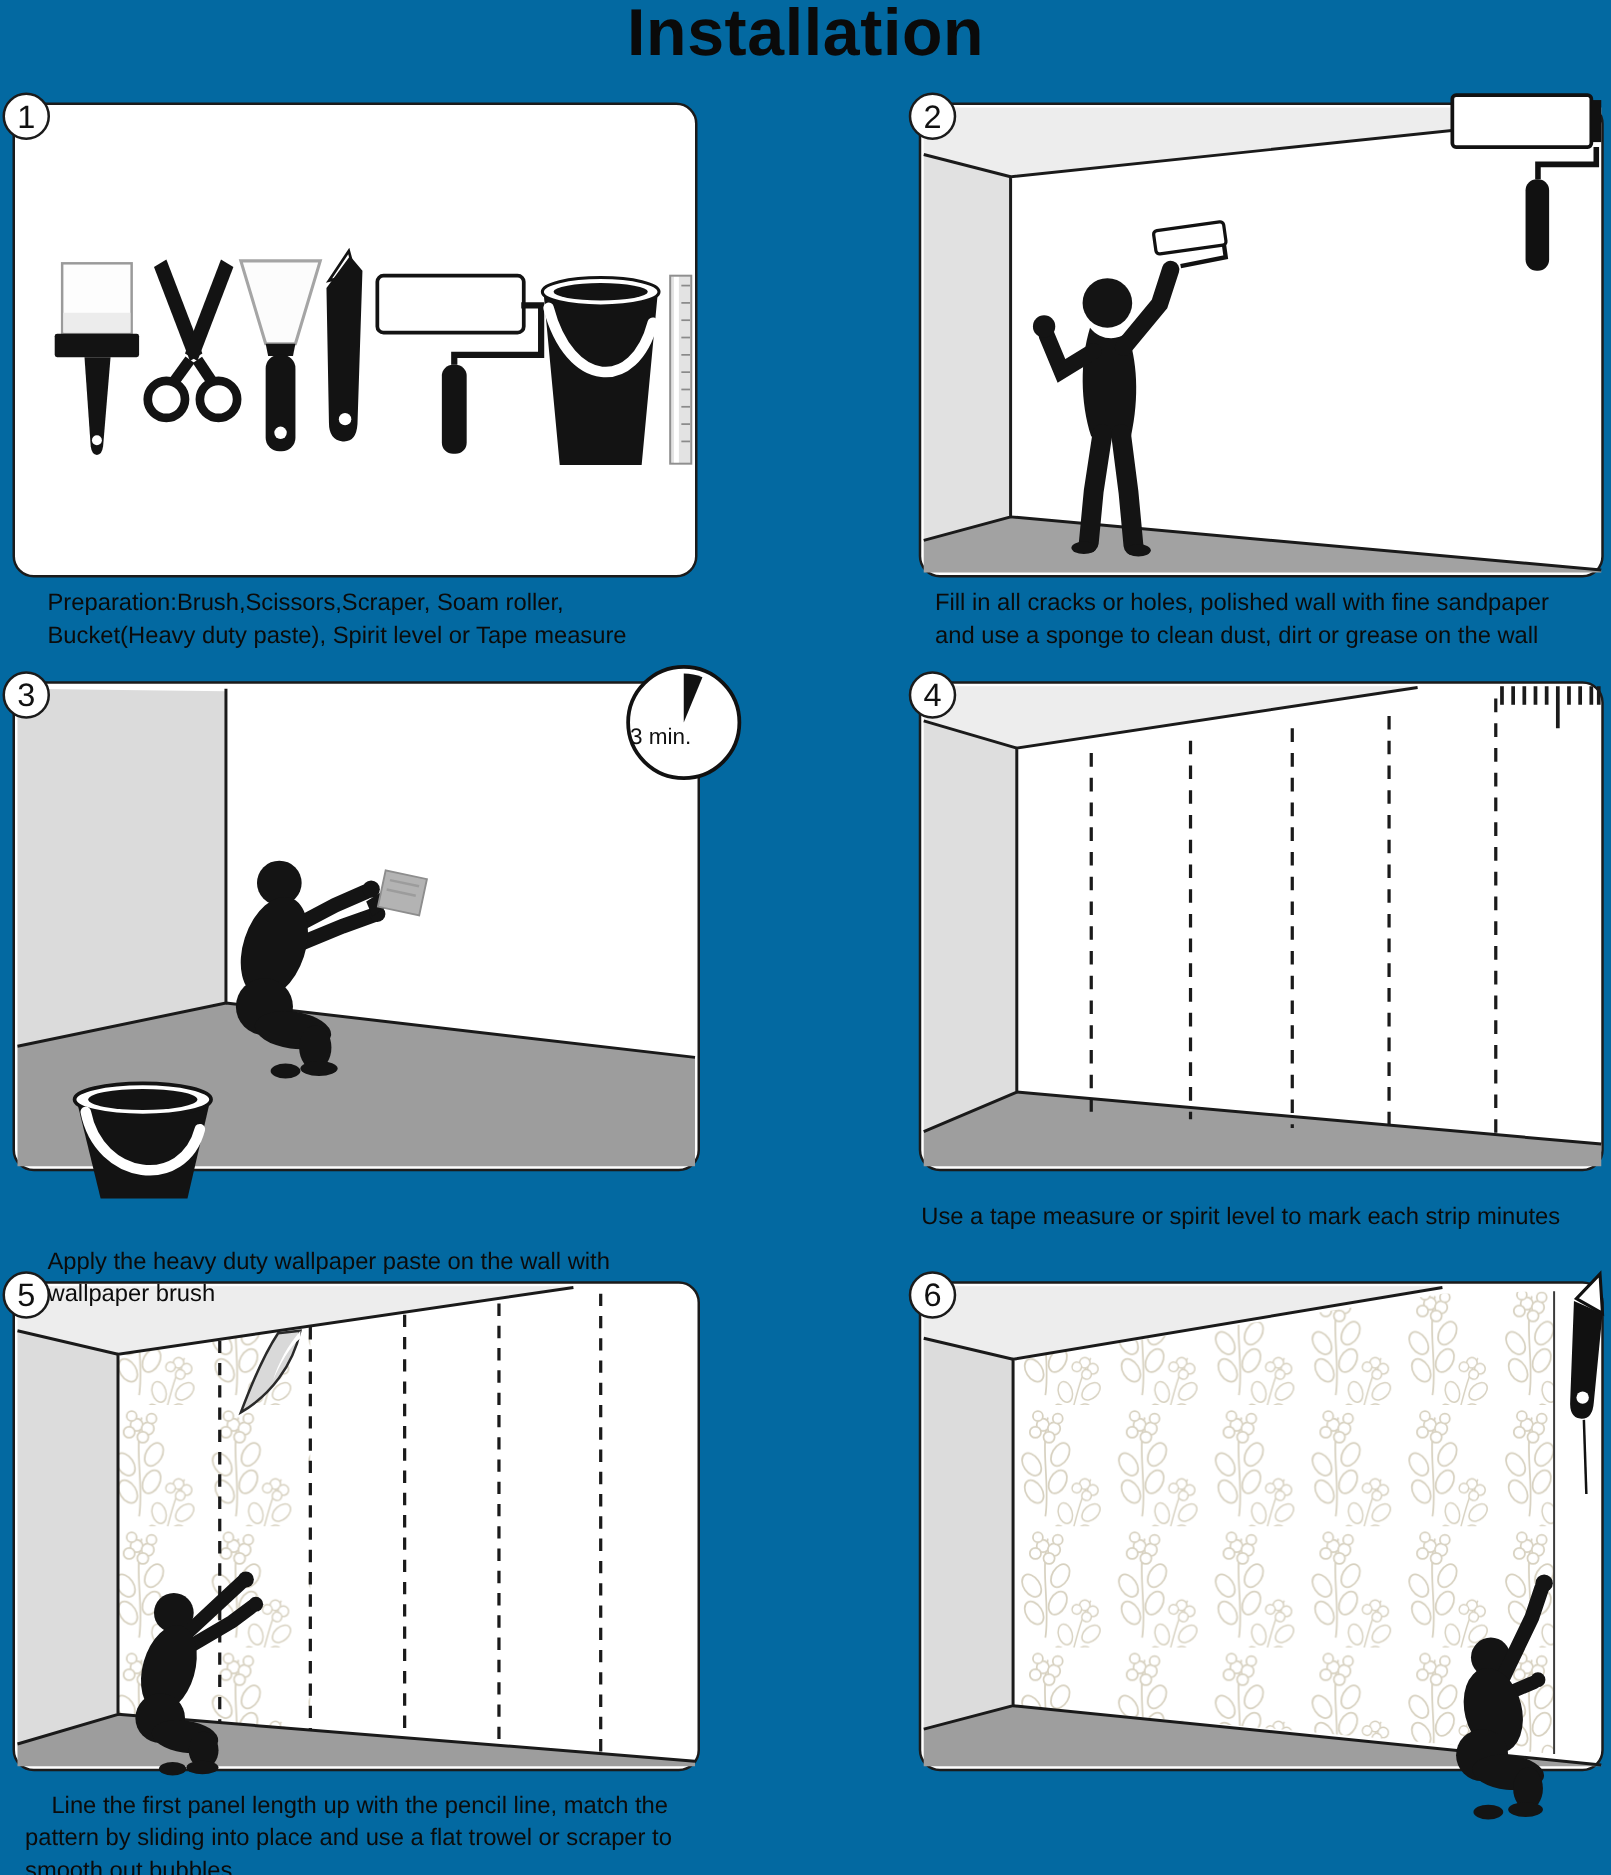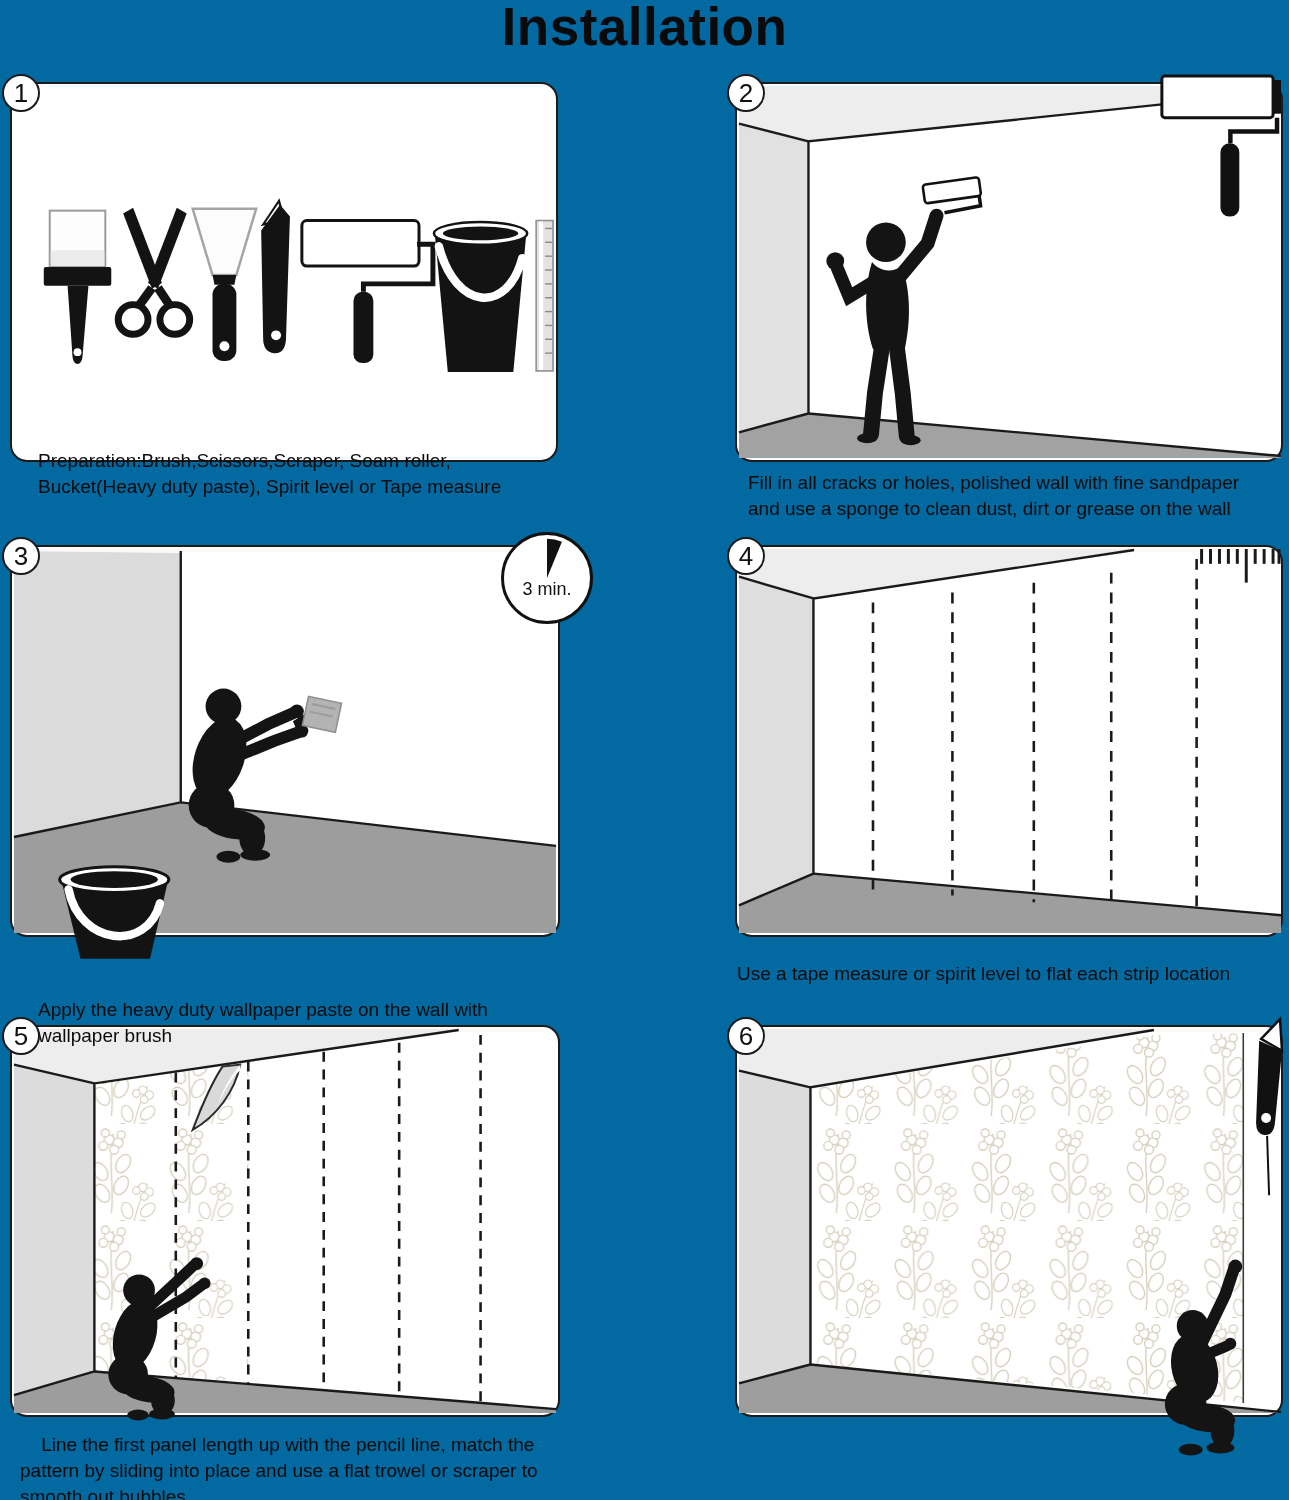--- a/index.html
+++ b/index.html
@@ -10,21 +10,21 @@
   .panel{position:absolute;background:#fff;border:2.6px solid #1b1b1b;border-radius:17px;
          box-sizing:border-box;}
   .panel svg.scene{position:absolute;left:0;top:0;width:100%;height:100%;overflow:visible;}
   .badge{position:absolute;left:-10px;top:-10px;width:38px;height:38px;border-radius:50%;
          background:#fff;border:2.6px solid #1b1b1b;display:flex;align-items:center;
          justify-content:center;font-size:26px;color:#111;z-index:6;box-sizing:border-box;}
   .cap{position:absolute;margin:0;font-size:19px;line-height:1.36;white-space:pre-wrap;color:#0b0b0b;}
   .clock{position:absolute;left:489px;top:-15px;width:92px;height:92px;border-radius:50%;
          background:#fff;border:3px solid #111;box-sizing:border-box;z-index:7;}
   .clock svg{position:absolute;left:0;top:0;width:100%;height:100%;overflow:visible;}
-  .clock .t{position:absolute;left:0;top:44px;width:100%;text-align:center;
+  .clock .t{position:absolute;left:0;top:44px;width:100%;
          font-size:18px;color:#111;}
 </style>
 </head>
 <body>
 
 <div class="stage">
 
   <h1 class="title">Installation</h1>
 
   <section class="panel" style="left:10px;top:82px;width:548px;height:380px">
@@ -346,24 +346,24 @@
         <ellipse cx="461" cy="345" rx="23" ry="35" transform="rotate(-14 461 345)" stroke="none"></ellipse>
         <circle cx="452" cy="381" r="21" stroke="none"></circle>
         <ellipse cx="473" cy="395" rx="29" ry="14" transform="rotate(6 473 395)" stroke="none"></ellipse>
         <ellipse cx="489" cy="408" rx="12" ry="17" stroke="none"></ellipse>
         <ellipse cx="487" cy="425" rx="14" ry="6" stroke="none"></ellipse>
         <ellipse cx="457" cy="427" rx="12" ry="6" stroke="none"></ellipse>
       </g>
     </svg>
   </section>
 
-  <p class="cap" style="left:38px;top:448px;width:525px">Preparation:Brush,Scissors,Scraper, Soam roller,
+  <p class="cap" style="left:38px;top:470px;width:525px">Preparation:Brush,Scissors,Scraper, Soam roller,
 Bucket(Heavy duty paste), Spirit level or Tape measure</p>
   <p class="cap" style="left:748px;top:470px;width:545px">Fill in all cracks or holes, polished wall with fine sandpaper
 and use a sponge to clean dust, dirt or grease on the wall</p>
   <p class="cap" style="left:38px;top:997px;width:525px">Apply the heavy duty wallpaper paste on the wall with
 wallpaper brush</p>
-  <p class="cap" style="left:737px;top:961px;width:552px">Use a tape measure or spirit level to flat each strip location</p>
+  <p class="cap" style="left:737px;top:961px;width:552px">Use a tape measure or spirit level to mark each strip minutes</p>
   <p class="cap" style="left:20px;top:1432px;width:575px">    Line the first panel length up with the pencil line, match the
 pattern by sliding into place and use a flat trowel or scraper to
 smooth out bubbles</p>
 
 </div>
 
 </body></html>

